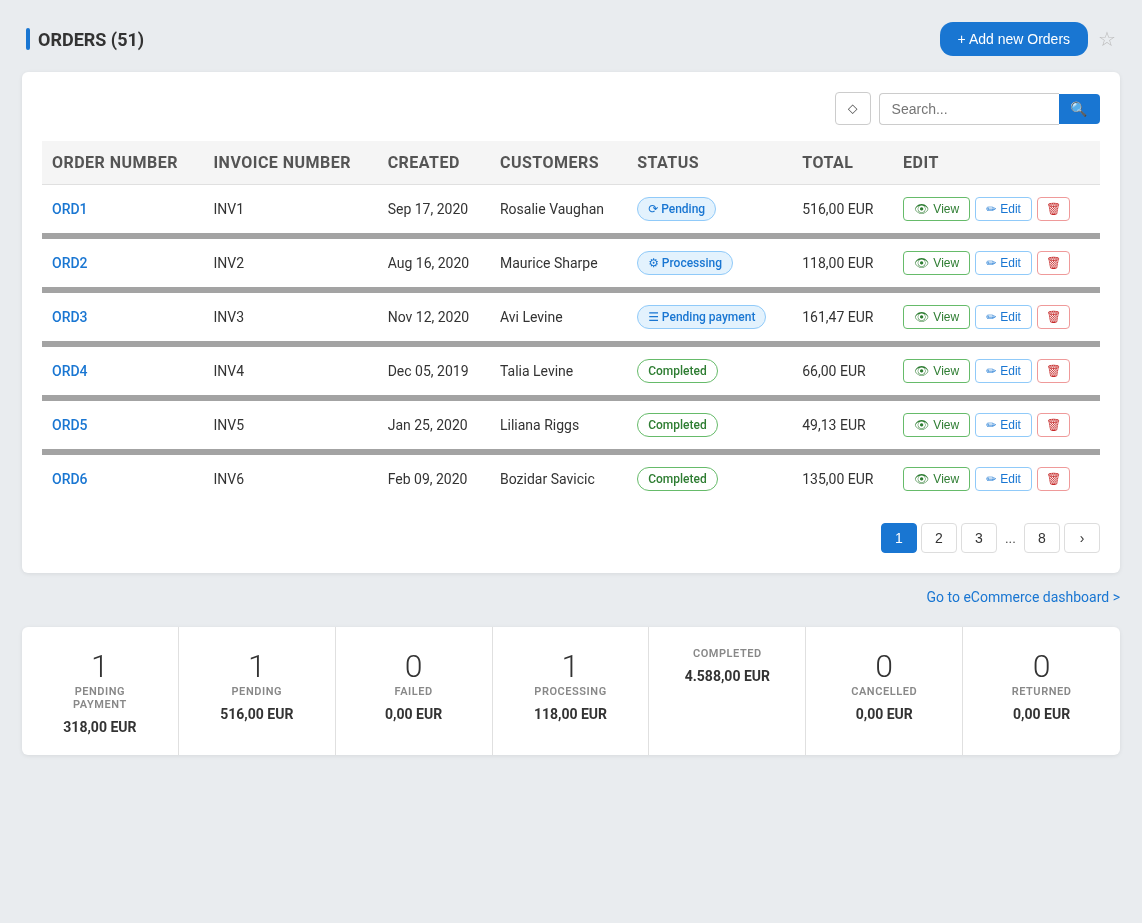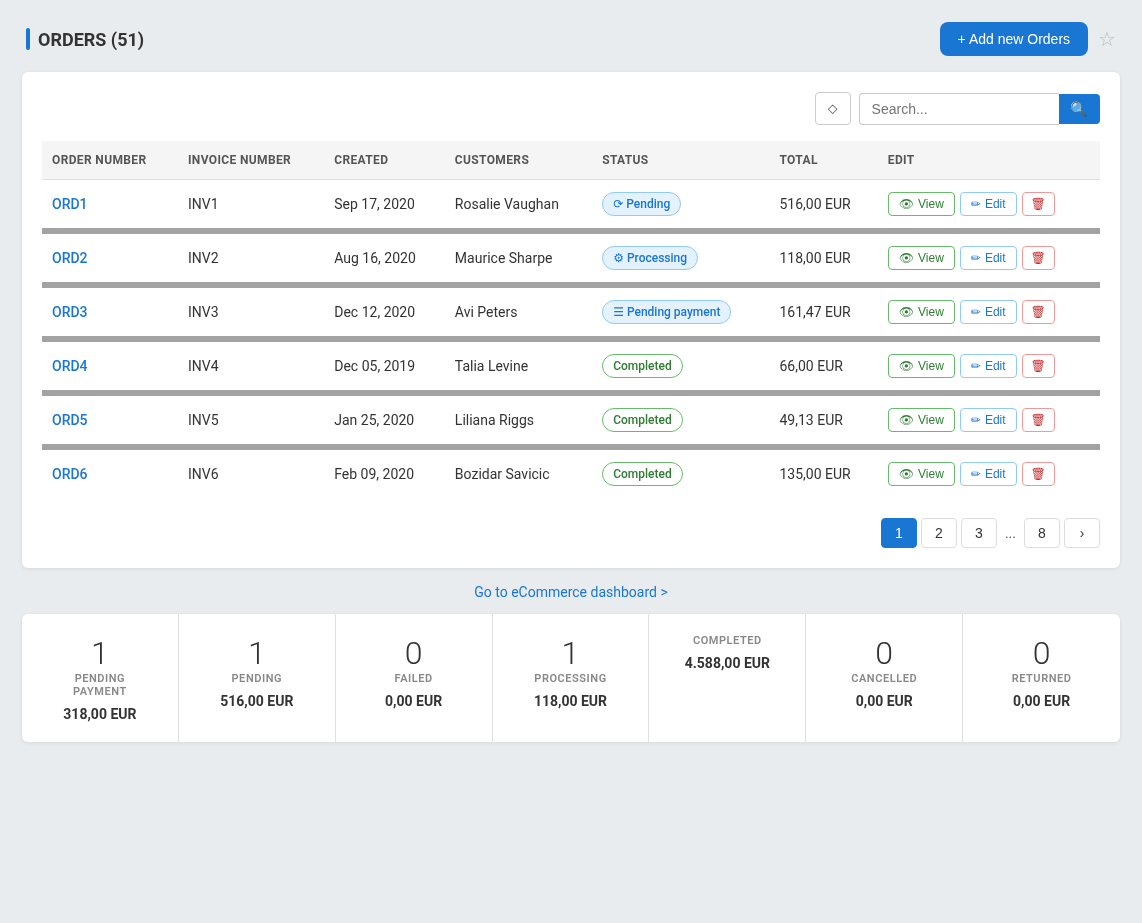--- a/index.html
+++ b/index.html
@@ -5,34 +5,34 @@
     * { box-sizing: border-box; margin: 0; padding: 0; }
     body { font-family: -apple-system, BlinkMacSystemFont, 'Segoe UI', Roboto, sans-serif; background: #e9ecef; font-size: 14px; color: #333; }
 
     .page-wrapper { padding: 22px; min-height: 100vh; }
 
     .page-header { display: flex; align-items: center; justify-content: space-between; margin-bottom: 16px; padding: 0 4px; }
     .page-title { font-size: 18px; font-weight: 700; color: #333; display: flex; align-items: center; gap: 8px; }
     .page-title::before { content: ''; display: inline-block; width: 4px; height: 22px; background: #1976d2; border-radius: 2px; }
 
     .header-actions { display: flex; align-items: center; gap: 10px; }
-    .btn-add { background: #1976d2; color: #fff; border: none; padding: 9px 18px; border-radius: 8px; font-size: 14px; cursor: pointer; font-weight: 500; }
+    .btn-add { background: #1976d2; color: #fff; border: none; padding: 9px 18px; border-radius: 13px; font-size: 14px; cursor: pointer; font-weight: 500; }
     .star-btn { background: none; border: none; cursor: pointer; color: #bbb; font-size: 20px; }
 
     .card { background: #fff; border-radius: 6px; box-shadow: 0 1px 4px rgba(0,0,0,0.08); padding: 20px; margin-bottom: 16px; }
 
     .toolbar { display: flex; justify-content: flex-end; align-items: center; gap: 8px; margin-bottom: 16px; }
     .filter-btn { border: 1px solid #ccc; background: #fff; padding: 7px 12px; border-radius: 4px; cursor: pointer; color: #555; font-size: 14px; }
     .search-wrapper { display: flex; align-items: center; }
-    .search-input { border: 1px solid #ccc; border-right: none; padding: 7px 12px; border-radius: 4px 0 0 4px; outline: none; font-size: 14px; width: 200px; color: #999; }
+    .search-input { border: 1px solid #ccc; border-right: none; padding: 7px 12px; border-radius: 4px 0 0 4px; outline: none; font-size: 14px; width: 180px; color: #999; }
     .search-btn { background: #1976d2; color: #fff; border: none; padding: 7px 12px; border-radius: 0 4px 4px 0; cursor: pointer; font-size: 14px; }
 
     table { width: 100%; border-collapse: collapse; }
     thead tr { background: #f5f5f5; }
-    th { padding: 12px 10px; text-align: left; font-size: 12px; font-weight: 700; color: #555; text-transform: uppercase; letter-spacing: 0.03em; border-bottom: 1px solid #e0e0e0; }
+    th { padding: 12px 10px; text-align: left; font-size: 16px; font-weight: 700; color: #555; text-transform: uppercase; letter-spacing: 0.03em; border-bottom: 1px solid #e0e0e0; }
     td { padding: 12px 10px; border-bottom: 6px solid #a3a3a3; vertical-align: middle; }
     tbody tr:last-child td { border-bottom: none; }
 
     .order-link { color: #1976d2; text-decoration: none; font-weight: 500; }
 
     .status-badge { display: inline-block; padding: 4px 10px; border-radius: 12px; font-size: 12px; font-weight: 500; }
     .status-pending { border: 1px solid #90caf9; color: #1976d2; background: #e3f2fd; }
     .status-processing { border: 1px solid #90caf9; color: #1976d2; background: #e3f2fd; }
     .status-pending-payment { border: 1px solid #90caf9; color: #1976d2; background: #e3f2fd; }
     .status-completed { border: 1px solid #66bb6a; color: #2e7d32; background: #fff; }
@@ -40,21 +40,21 @@
     .action-btns { display: flex; gap: 5px; align-items: center; }
     .btn-view { border: 1px solid #66bb6a; color: #2e7d32; background: #fff; padding: 4px 10px; border-radius: 4px; cursor: pointer; font-size: 12px; display: flex; align-items: center; gap: 4px; }
     .btn-edit { border: 1px solid #90caf9; color: #1976d2; background: #fff; padding: 4px 10px; border-radius: 4px; cursor: pointer; font-size: 12px; display: flex; align-items: center; gap: 4px; }
     .btn-delete { border: 1px solid #ef9a9a; color: #c62828; background: #fff; padding: 4px 8px; border-radius: 4px; cursor: pointer; font-size: 12px; }
 
     .pagination { display: flex; justify-content: flex-end; align-items: center; gap: 4px; margin-top: 20px; }
     .page-btn { border: 1px solid #ddd; background: #fff; padding: 6px 12px; border-radius: 4px; cursor: pointer; font-size: 14px; color: #333; min-width: 36px; text-align: center; }
     .page-btn.active { background: #1976d2; color: #fff; border-color: #1976d2; }
     .page-btn-dots { border: none; background: none; padding: 6px 4px; font-size: 14px; color: #555; cursor: default; }
 
-    .dashboard-link { text-align: center; margin-bottom: 14px; }
+    .dashboard-link { text-align: right; margin-bottom: 22px; }
     .dashboard-link a { color: #1976d2; text-decoration: none; font-size: 14px; }
 
     .stats-row { display: grid; grid-template-columns: repeat(7, 1fr); background: #fff; border-radius: 6px; box-shadow: 0 1px 4px rgba(0,0,0,0.08); overflow: hidden; }
     .stat-item { padding: 20px 16px; text-align: center; border-right: 1px solid #e0e0e0; }
     .stat-item:last-child { border-right: none; }
     .stat-number { font-size: 32px; font-weight: 300; color: #333; line-height: 1.2; }
     .stat-label { font-size: 11px; color: #888; text-transform: uppercase; font-weight: 600; letter-spacing: 0.05em; margin-bottom: 8px; }
     .stat-amount { font-size: 14px; font-weight: 700; color: #333; }
   </style>
 </head>
@@ -143,22 +143,22 @@
           <span>🗑</span>
         </button>
       </div>
     </td>
   </tr>
           <tr>
     <td>
       <a href="#" class="order-link">ORD3</a>
     </td>
     <td>INV3</td>
-    <td>Dec 12, 2020</td>
-    <td>Avi Peters</td>
+    <td>Nov 12, 2020</td>
+    <td>Avi Levine</td>
     <td>
       <span class="status-badge status-pending-payment">☰ Pending payment</span>
     </td>
     <td>161,47 EUR</td>
     <td>
       <div class="action-btns">
         <button class="btn-view">
           <span>👁</span> View
         </button>
         <button class="btn-edit">

